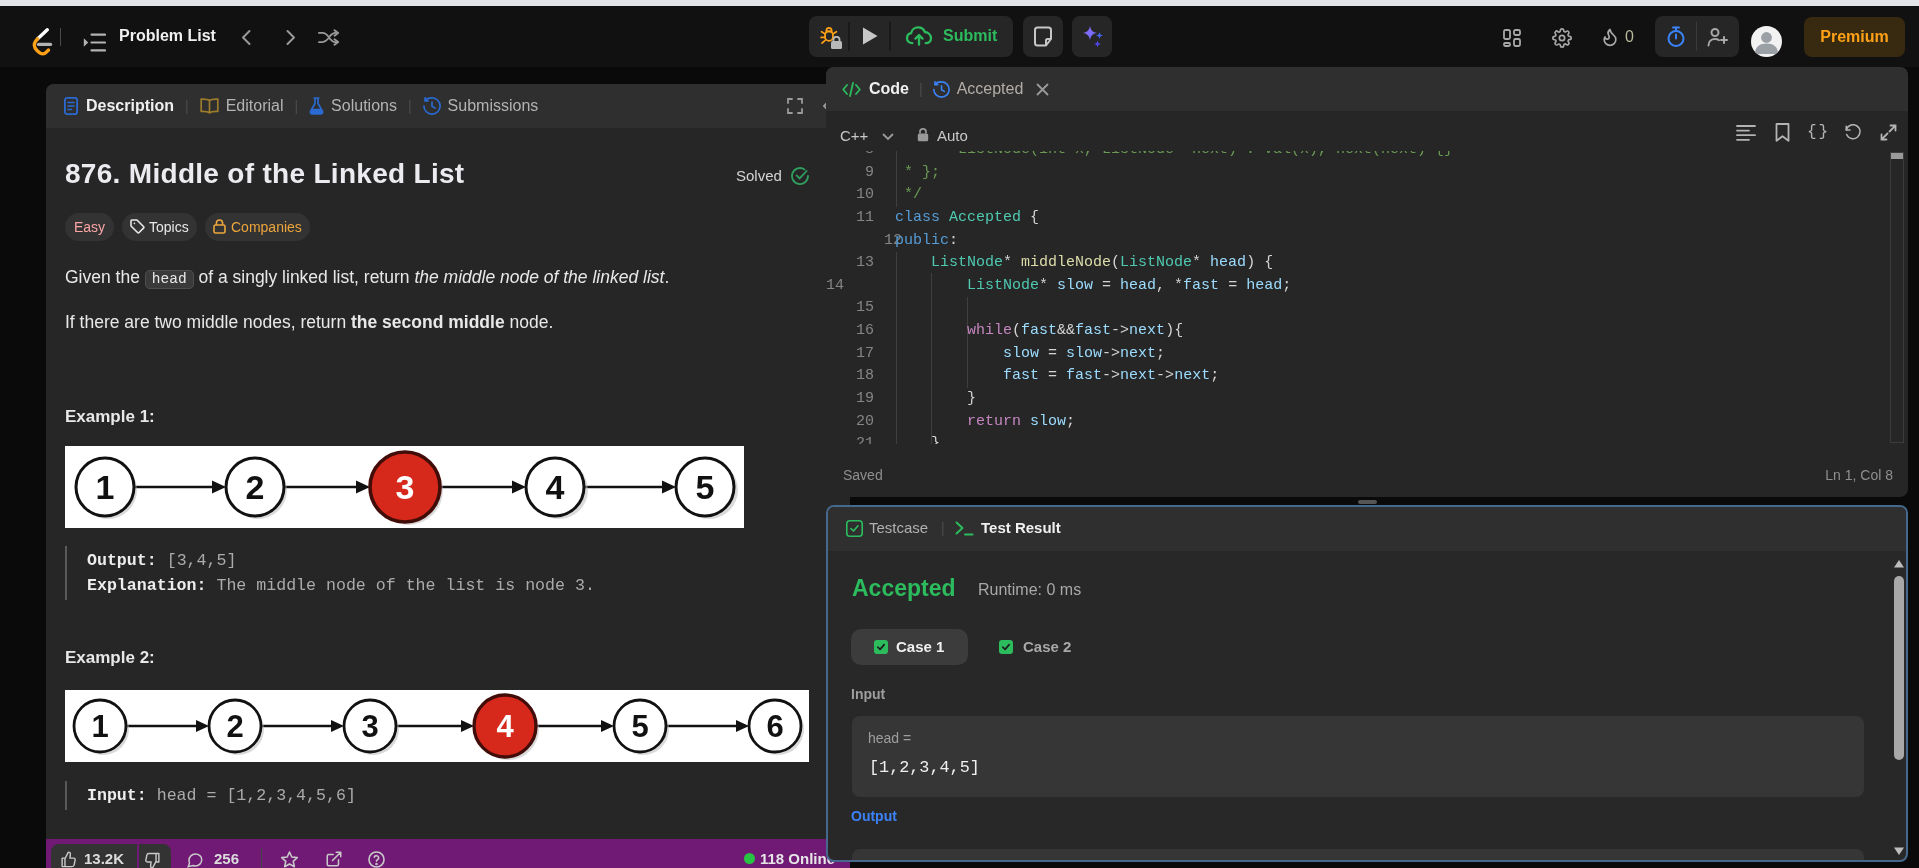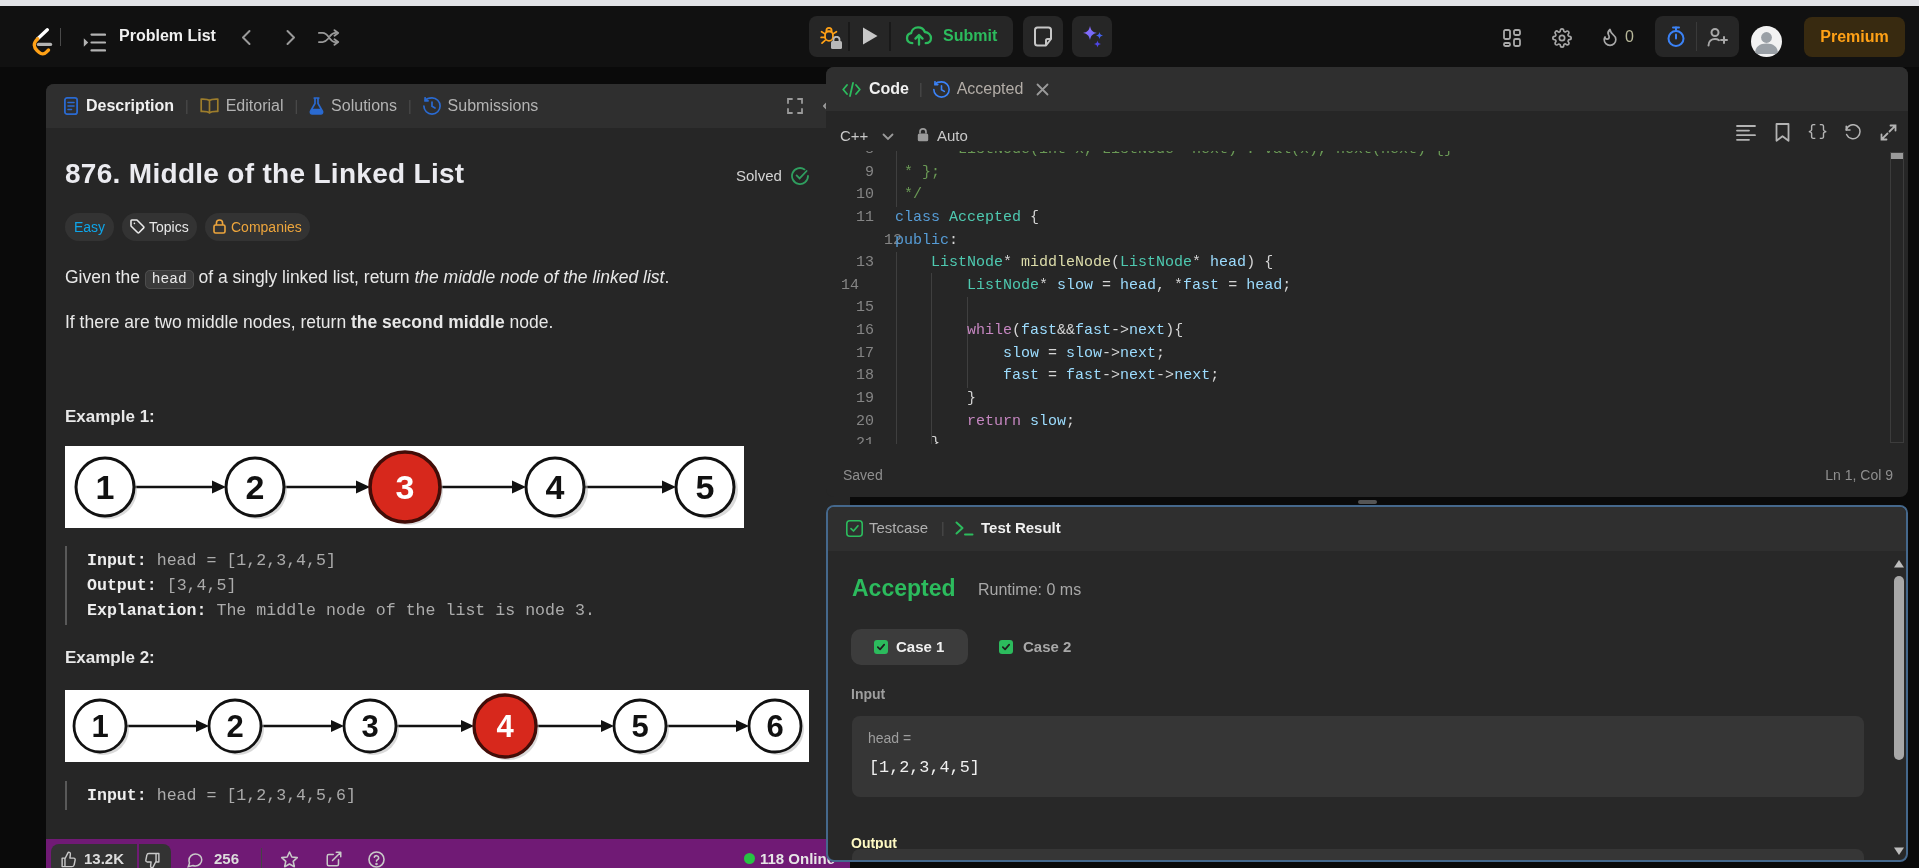--- a/index.html
+++ b/index.html
@@ -157,21 +157,21 @@
         <path d="M9.5 1.5 L4 7 L9.5 12.5"></path>
       </svg>
     </div>
     <div id="leftbody">
       <div class="abs" style="left:19px;top:74px;font-size:28px;font-weight:700;letter-spacing:0.3px;color:#ebebf0;">876. Middle of the Linked List</div>
       <div class="abs" style="left:690px;top:83px;font-size:15px;color:#d4d4d4;">Solved</div>
       <svg class="abs" style="left:745px;top:83px;" width="18" height="18" viewBox="0 0 18 18" fill="none" stroke="#2f9e5f" stroke-width="1.8" stroke-linecap="round">
         <path d="M17 9 A8 8 0 1 1 13.5 2.4"></path>
           <path d="M5.6 8.4 L8.6 11.4 L15.6 4"></path>
       </svg>
-      <div class="abs" style="left:19px;top:129px;height:28px;padding:0 9px;border-radius:14px;background:#333;font-size:14px;line-height:28px;color:#0ea5e9;">Easy</div>
+      <div class="abs" style="left:19px;top:129px;height:28px;padding:0 9px;border-radius:14px;background:#333;font-size:14px;line-height:28px;color:#fca5a5;">Easy</div>
       <div class="abs" style="left:76px;top:129px;height:28px;padding:0 8px;border-radius:14px;background:#333;font-size:14px;line-height:28px;color:#e8e8e8;">
         <svg style="display:inline-block;vertical-align:-2px;margin-right:4px;" width="15" height="15" viewBox="0 0 15 15" fill="none" stroke="#e8e8e8" stroke-width="1.6" stroke-linejoin="round">
             <path d="M1 1.8 C1 1.4 1.4 1 1.8 1 L6.6 1 C6.8 1 7 1.1 7.2 1.2 L13.7 7.8 C14 8.1 14 8.6 13.7 8.9 L8.9 13.7 C8.6 14 8.1 14 7.8 13.7 L1.2 7.2 C1.1 7 1 6.8 1 6.6 Z"></path>
             <circle cx="4.4" cy="4.4" r="0.8" fill="#e8e8e8" stroke="none"></circle>
           </svg>Topics</div>
       <div class="abs" style="left:159px;top:129px;height:28px;padding:0 8px;border-radius:14px;background:#333;font-size:14px;line-height:28px;color:#eda53c;">
         <svg style="display:inline-block;vertical-align:-2px;margin-right:5px;" width="13" height="15" viewBox="0 0 13 15" fill="none" stroke="#eda53c" stroke-width="1.6">
             <rect x="1" y="6" width="11" height="8" rx="1.6"></rect>
             <path d="M3.4 6 V4.2 C3.4 2.4 4.7 1 6.5 1 C8.3 1 9.6 2.4 9.6 4.2 V6"></path>
           </svg>Companies</div>
@@ -209,21 +209,20 @@
         <g font-family="Liberation Sans, sans-serif" font-size="34" font-weight="bold" text-anchor="middle">
           <text x="40" y="53" fill="#111">1</text>
             <text x="190" y="53" fill="#111">2</text>
           <text x="340" y="53" fill="#fff">3</text>
             <text x="490" y="53" fill="#111">4</text>
           <text x="640" y="53" fill="#111">5</text>
         </g>
       </svg>
 
       <div class="abs" style="left:19px;top:462px;width:740px;border-left:2px solid #595959;padding:2px 0 2px 20px;">
-        <div class="mono" style="font-size:16.6px;line-height:25px;color:#ababab;"><b style="color:#ededed;">Input:</b> head = [1,2,3,4,5]</div>
         <div class="mono" style="font-size:16.6px;line-height:25px;color:#ababab;"><b style="color:#ededed;">Output:</b> [3,4,5]</div>
         <div class="mono" style="font-size:16.6px;line-height:25px;color:#ababab;"><b style="color:#ededed;">Explanation:</b> The middle node of the list is node 3.</div>
       </div>
 
       <div class="abs" style="left:19px;top:564px;font-size:17px;font-weight:700;color:#e8e8e8;">Example 2:</div>
 
       <svg class="abs" style="left:19px;top:606px;" width="744" height="72" viewBox="0 0 744 72">
         <rect width="744" height="72" fill="#ffffff"></rect>
         <g stroke="#111" stroke-width="2.4" fill="none">
           <line x1="61" y1="36" x2="132" y2="36"></line>
@@ -359,21 +358,21 @@
       <div class="abs mono" style="left:0;top:10.7px;width:48px;height:23px;line-height:22.6px;font-size:15px;color:#858585;text-align:right;">9</div>
       <div class="abs mono" style="left:69px;top:10.7px;height:23px;line-height:22.6px;font-size:15px;white-space:pre;"><span style="color:#6a9955"> * };</span></div>
       <div class="abs mono" style="left:0;top:33.3px;width:48px;height:23px;line-height:22.6px;font-size:15px;color:#858585;text-align:right;">10</div>
       <div class="abs mono" style="left:69px;top:33.3px;height:23px;line-height:22.6px;font-size:15px;white-space:pre;"><span style="color:#6a9955"> */</span></div>
       <div class="abs mono" style="left:0;top:56.0px;width:48px;height:23px;line-height:22.6px;font-size:15px;color:#858585;text-align:right;">11</div>
       <div class="abs mono" style="left:69px;top:56.0px;height:23px;line-height:22.6px;font-size:15px;white-space:pre;"><span style="color:#569cd6">class</span><span style="color:#d4d4d4"> </span><span style="color:#4ec9b0">Accepted</span><span style="color:#d4d4d4"> {</span></div>
       <div class="abs mono" style="left:0;top:78.6px;width:48px;height:23px;line-height:22.6px;font-size:15px;color:#858585;text-align:right;margin-left:28px;">12</div>
       <div class="abs mono" style="left:69px;top:78.6px;height:23px;line-height:22.6px;font-size:15px;white-space:pre;"><span style="color:#569cd6">public</span><span style="color:#d4d4d4">:</span></div>
       <div class="abs mono" style="left:0;top:101.2px;width:48px;height:23px;line-height:22.6px;font-size:15px;color:#858585;text-align:right;">13</div>
       <div class="abs mono" style="left:69px;top:101.2px;height:23px;line-height:22.6px;font-size:15px;white-space:pre;"><span style="color:#d4d4d4">    </span><span style="color:#4ec9b0">ListNode</span><span style="color:#d4d4d4">* </span><span style="color:#dcdcaa">middleNode</span><span style="color:#d4d4d4">(</span><span style="color:#4ec9b0">ListNode</span><span style="color:#d4d4d4">* </span><span style="color:#9cdcfe">head</span><span style="color:#d4d4d4">) {</span></div>
-      <div class="abs mono" style="left:0;top:123.8px;width:48px;height:23px;line-height:22.6px;font-size:15px;color:#858585;text-align:center;">14</div>
+      <div class="abs mono" style="left:0;top:123.8px;width:48px;height:23px;line-height:22.6px;font-size:15px;color:#858585;text-align:left;">14</div>
       <div class="abs mono" style="left:69px;top:123.8px;height:23px;line-height:22.6px;font-size:15px;white-space:pre;"><span style="color:#d4d4d4">        </span><span style="color:#4ec9b0">ListNode</span><span style="color:#d4d4d4">* </span><span style="color:#9cdcfe">slow</span><span style="color:#d4d4d4"> = </span><span style="color:#9cdcfe">head</span><span style="color:#d4d4d4">, *</span><span style="color:#9cdcfe">fast</span><span style="color:#d4d4d4"> = </span><span style="color:#9cdcfe">head</span><span style="color:#d4d4d4">;</span></div>
       <div class="abs mono" style="left:0;top:146.4px;width:48px;height:23px;line-height:22.6px;font-size:15px;color:#858585;text-align:right;">15</div>
       <div class="abs mono" style="left:69px;top:146.4px;height:23px;line-height:22.6px;font-size:15px;white-space:pre;"></div>
       <div class="abs mono" style="left:0;top:169.1px;width:48px;height:23px;line-height:22.6px;font-size:15px;color:#858585;text-align:right;">16</div>
       <div class="abs mono" style="left:69px;top:169.1px;height:23px;line-height:22.6px;font-size:15px;white-space:pre;"><span style="color:#d4d4d4">        </span><span style="color:#c586c0">while</span><span style="color:#d4d4d4">(</span><span style="color:#9cdcfe">fast</span><span style="color:#d4d4d4">&amp;&amp;</span><span style="color:#9cdcfe">fast</span><span style="color:#d4d4d4">-&gt;</span><span style="color:#9cdcfe">next</span><span style="color:#d4d4d4">){</span></div>
       <div class="abs mono" style="left:0;top:191.7px;width:48px;height:23px;line-height:22.6px;font-size:15px;color:#858585;text-align:right;">17</div>
       <div class="abs mono" style="left:69px;top:191.7px;height:23px;line-height:22.6px;font-size:15px;white-space:pre;"><span style="color:#d4d4d4">            </span><span style="color:#9cdcfe">slow</span><span style="color:#d4d4d4"> = </span><span style="color:#9cdcfe">slow</span><span style="color:#d4d4d4">-&gt;</span><span style="color:#9cdcfe">next</span><span style="color:#d4d4d4">;</span></div>
       <div class="abs mono" style="left:0;top:214.3px;width:48px;height:23px;line-height:22.6px;font-size:15px;color:#858585;text-align:right;">18</div>
       <div class="abs mono" style="left:69px;top:214.3px;height:23px;line-height:22.6px;font-size:15px;white-space:pre;"><span style="color:#d4d4d4">            </span><span style="color:#9cdcfe">fast</span><span style="color:#d4d4d4"> = </span><span style="color:#9cdcfe">fast</span><span style="color:#d4d4d4">-&gt;</span><span style="color:#9cdcfe">next</span><span style="color:#d4d4d4">-&gt;</span><span style="color:#9cdcfe">next</span><span style="color:#d4d4d4">;</span></div>
       <div class="abs mono" style="left:0;top:236.9px;width:48px;height:23px;line-height:22.6px;font-size:15px;color:#858585;text-align:right;">19</div>
@@ -381,21 +380,21 @@
       <div class="abs mono" style="left:0;top:259.5px;width:48px;height:23px;line-height:22.6px;font-size:15px;color:#858585;text-align:right;">20</div>
       <div class="abs mono" style="left:69px;top:259.5px;height:23px;line-height:22.6px;font-size:15px;white-space:pre;"><span style="color:#d4d4d4">        </span><span style="color:#c586c0">return</span><span style="color:#d4d4d4"> </span><span style="color:#9cdcfe">slow</span><span style="color:#d4d4d4">;</span></div>
       <div class="abs mono" style="left:0;top:282.2px;width:48px;height:23px;line-height:22.6px;font-size:15px;color:#858585;text-align:right;">21</div>
       <div class="abs mono" style="left:69px;top:282.2px;height:23px;line-height:22.6px;font-size:15px;white-space:pre;"><span style="color:#d4d4d4">    }</span></div>
       </div>
 
       <div class="abs" style="left:1064px;top:1px;width:14px;height:291px;border:1px solid #3c3c3c;"></div>
       <div class="abs" style="left:1065px;top:2px;width:12px;height:6px;background:#9a9a9a;"></div>
     </div>
     <div class="abs" style="left:17px;top:400px;font-size:14px;color:#8f8f8f;">Saved</div>
-    <div class="abs" style="right:15px;top:400px;font-size:14px;color:#8f8f8f;">Ln 1, Col 9</div>
+    <div class="abs" style="right:15px;top:400px;font-size:14px;color:#8f8f8f;">Ln 1, Col 8</div>
   </div>
 
   <div class="abs" style="left:1358px;top:500px;width:19px;height:4px;border-radius:2px;background:#555;"></div>
 
   <div class="panel" id="test" style="left:826px;top:505px;width:1082px;height:357px;background:#282828;border:2px solid #45688c;">
     <div class="phead" style="height:44px;background:#2f2f2f;"></div>
     <div id="testbody">
       <svg class="abs" style="left:18px;top:13px;" width="17" height="17" viewBox="0 0 17 17" fill="none" stroke="#2cbb5d" stroke-width="1.6">
         <rect x="0.8" y="0.8" width="15.4" height="15.4" rx="3"></rect>
         <path d="M5 8.6 L7.5 11 L12 5.8" stroke-width="1.7" stroke-linecap="round" stroke-linejoin="round"></path>
@@ -421,21 +420,21 @@
           <rect width="14" height="14" rx="3" fill="#2cbb5d"></rect>
           <path d="M3.8 7.2 L6.1 9.4 L10.2 4.6" fill="none" stroke="#1e1e1e" stroke-width="1.7" stroke-linecap="round" stroke-linejoin="round"></path>
         </svg>
       <div class="abs" style="left:195px;top:131px;font-size:15px;font-weight:700;color:#a8a8a8;">Case 2</div>
 
       <div class="abs" style="left:23px;top:179px;font-size:14px;font-weight:700;color:#9e9e9e;">Input</div>
       <div class="abs" style="left:24px;top:209px;width:1012px;height:81px;background:#363636;border-radius:8px;">
         <div class="abs" style="left:16px;top:14px;font-size:14px;color:#9e9e9e;">head =</div>
         <div class="abs mono" style="left:17px;top:42px;font-size:16.8px;color:#f0f0f0;">[1,2,3,4,5]</div>
       </div>
-      <div class="abs" style="left:23px;top:328px;font-size:14px;font-weight:700;color:#fef9c3;">Output</div>
+      <div class="abs" style="left:23px;top:301px;font-size:14px;font-weight:700;color:#3b82f6;">Output</div>
       <div class="abs" style="left:24px;top:342px;width:1012px;height:12px;background:#363636;border-radius:8px 8px 0 0;"></div>
 
       <svg class="abs" style="left:1065px;top:52px;" width="12" height="10" viewBox="0 0 12 10">
           <path d="M6 1 L11 8.5 L1 8.5 Z" fill="#bdbdbd"></path>
         </svg>
       <div class="abs" style="left:1066px;top:69px;width:10px;height:184px;border-radius:5px;background:#a8a8a8;"></div>
       <svg class="abs" style="left:1065px;top:339px;" width="12" height="10" viewBox="0 0 12 10">
           <path d="M6 9 L11 1.5 L1 1.5 Z" fill="#bdbdbd"></path>
         </svg>
     </div>

